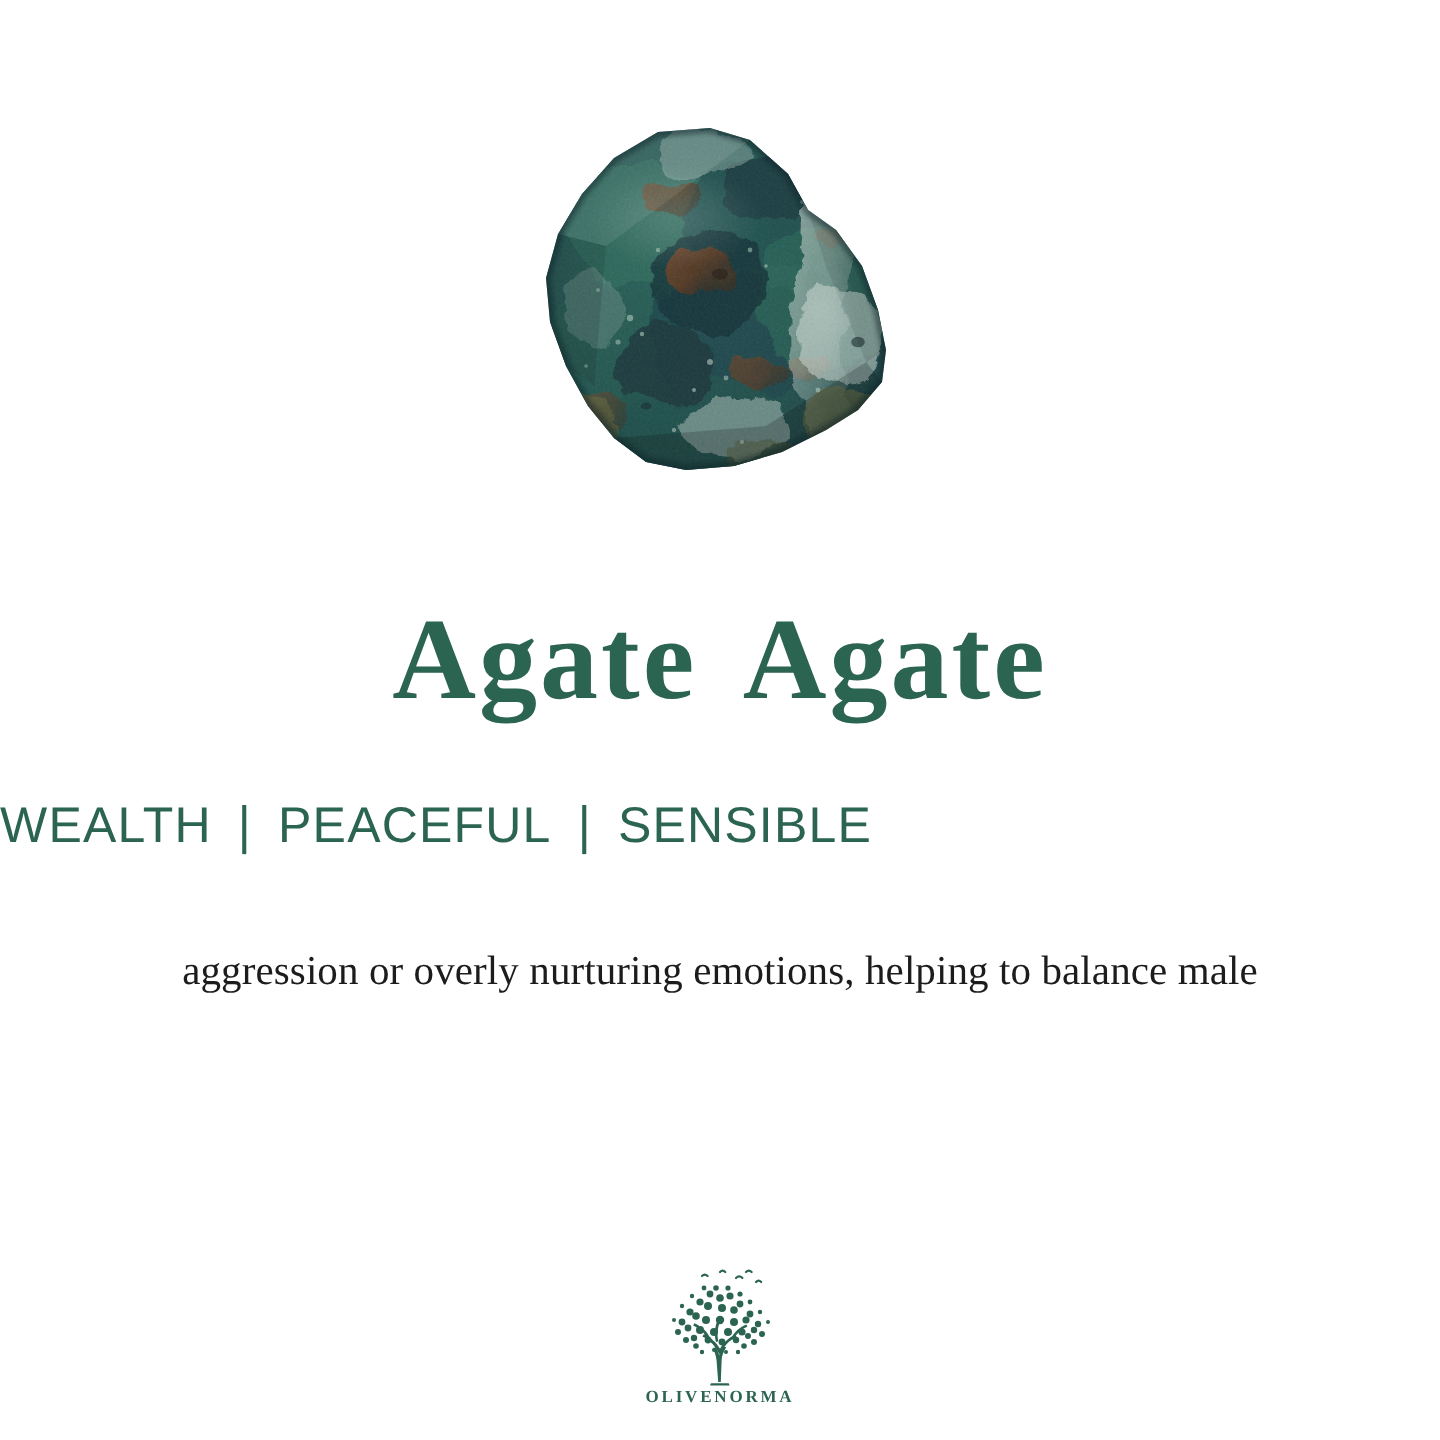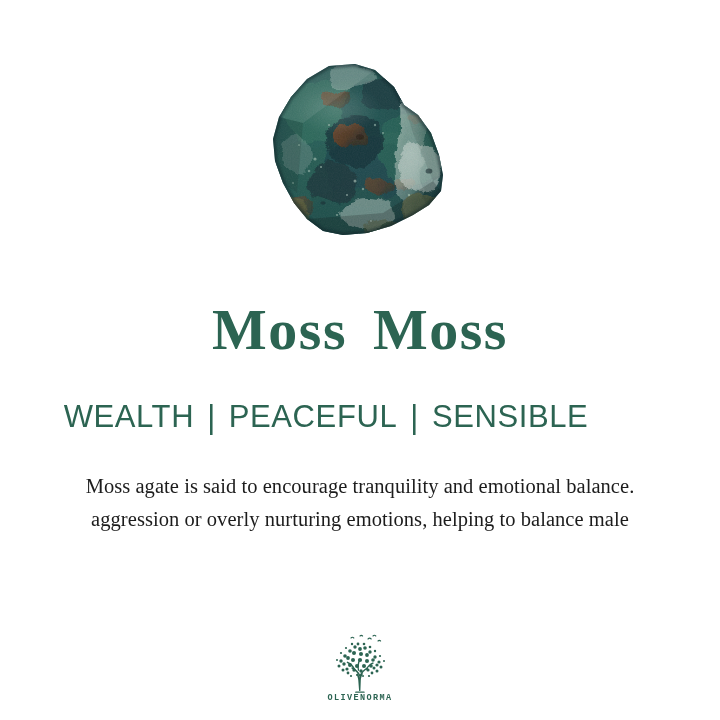--- a/index.html
+++ b/index.html
@@ -59,23 +59,22 @@
     word-spacing: 10px;
     margin: 0;
   }
 
   
   .keywords {
     position: absolute;
     top: 398px;
     left: 0;
     width: 652px;
-    text-align: center;
     font-family: "Liberation Sans", "DejaVu Sans", sans-serif;
-    font-size: 31px;
+    font-size: 25px;
     font-weight: 400;
     color: #2c6452;
     letter-spacing: 0.6px;
     line-height: 1.2;
   }
   .keywords .kw { display: inline-block; }
   .keywords .sep {
     display: inline-block;
     color: #2c6452;
     padding: 0 13px;
@@ -110,21 +109,21 @@
     flex-direction: column;
     align-items: center;
     justify-content: flex-end;
   }
   .logo-mark {
     display: block;
     width: 66px;
     height: 60px;
   }
   .logo-word {
-    font-family: Liberation Mono, monospace;
+    font-family: Liberation Serif, serif;
     font-size: 8.5px;
     font-weight: 700;
     letter-spacing: 1.4px;
     color: #2c6452;
     margin-top: 1px;
     line-height: 1;
   }
 </style>
 </head>
 <body>
@@ -268,28 +267,27 @@
 
         <rect x="0" y="0" width="195" height="178" filter="url(#grain)" fill="#2a5f55" opacity="0.18"></rect>
 
         <path d="M66,3 L92,1 L112,7 L131,24 L141,42 L155,52 L168,70 L176,92 L180,112 L178,128
                  L166,142 L150,152 L128,163 L104,170 L80,172 L60,168 L44,156 L31,140
                  L20,120 L12,98 L10,76 L16,54 L28,34 L44,16 Z" fill="none" stroke="#0d2228" stroke-width="5" opacity="0.45" filter="url(#tinyblur)"></path>
       </g>
     </svg>
   </div>
 
-  <h1 class="title">Moss  Moss</h1>
+  <h1 class="title">Agate  Agate</h1>
 
   <div class="keywords">
     <span class="kw">WEALTH</span><span class="sep">|</span><span class="kw">PEACEFUL</span><span class="sep">|</span><span class="kw">SENSIBLE</span>
   </div>
 
   <div class="description">
-    <span class="line">Moss agate is said to encourage tranquility and emotional balance.</span>
     <span class="line">aggression or overly nurturing emotions, helping to balance male</span>
   </div>
 
   <div class="logo">
     <svg class="logo-mark" viewBox="0 0 66 60" aria-hidden="true">
       <g fill="#2c6452">
 
         <path d="M32.1,58 L31.3,47.5 C31.1,45.2 30.4,43.0 29.4,41.0 L31.0,40.6
                  C31.8,42.3 32.3,43.4 32.6,44.6 C32.9,43.2 33.6,41.6 34.7,40.0 L36.1,40.8
                  C34.6,43.0 33.9,45.0 33.8,47.4 L33.4,58 Z"></path>

